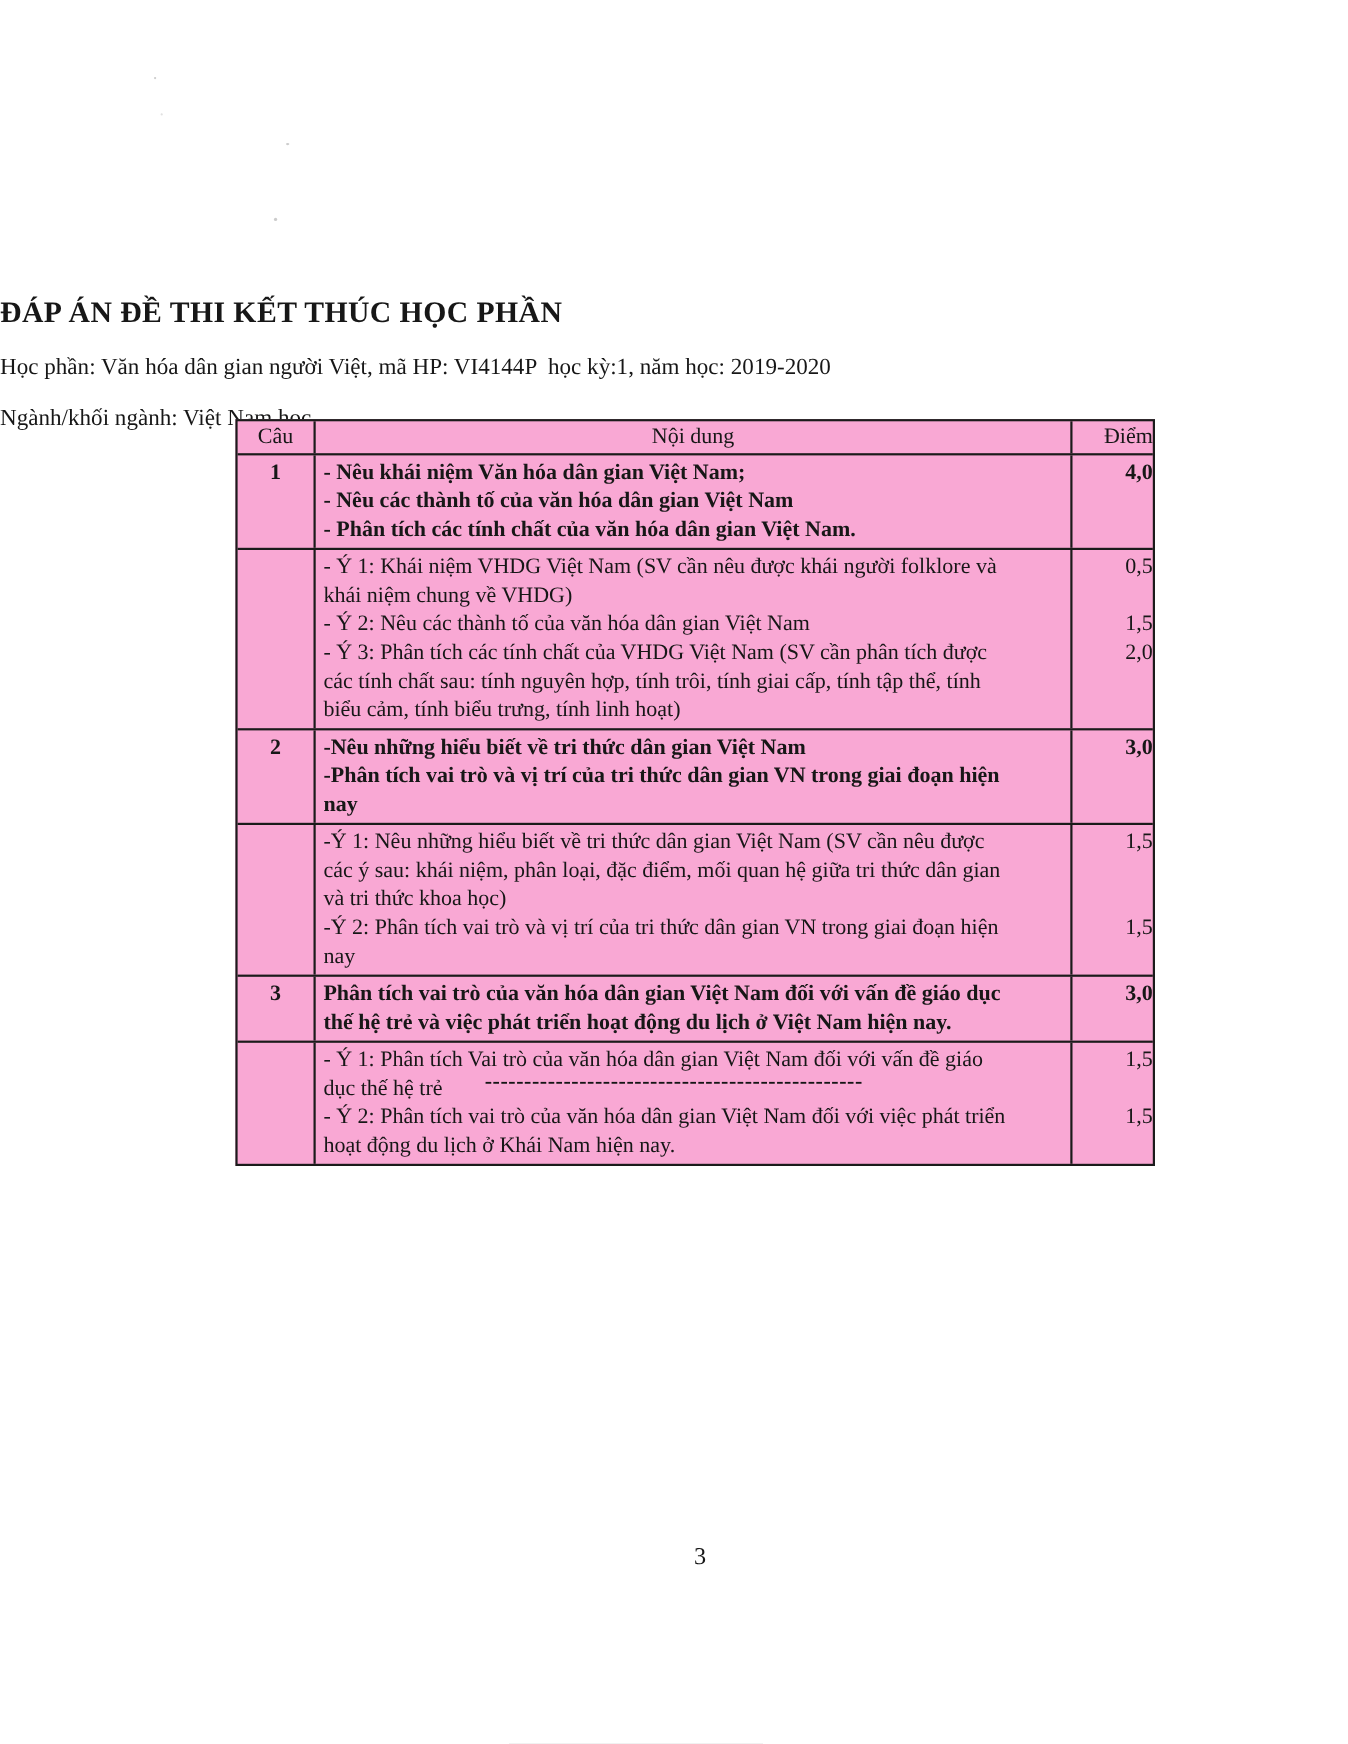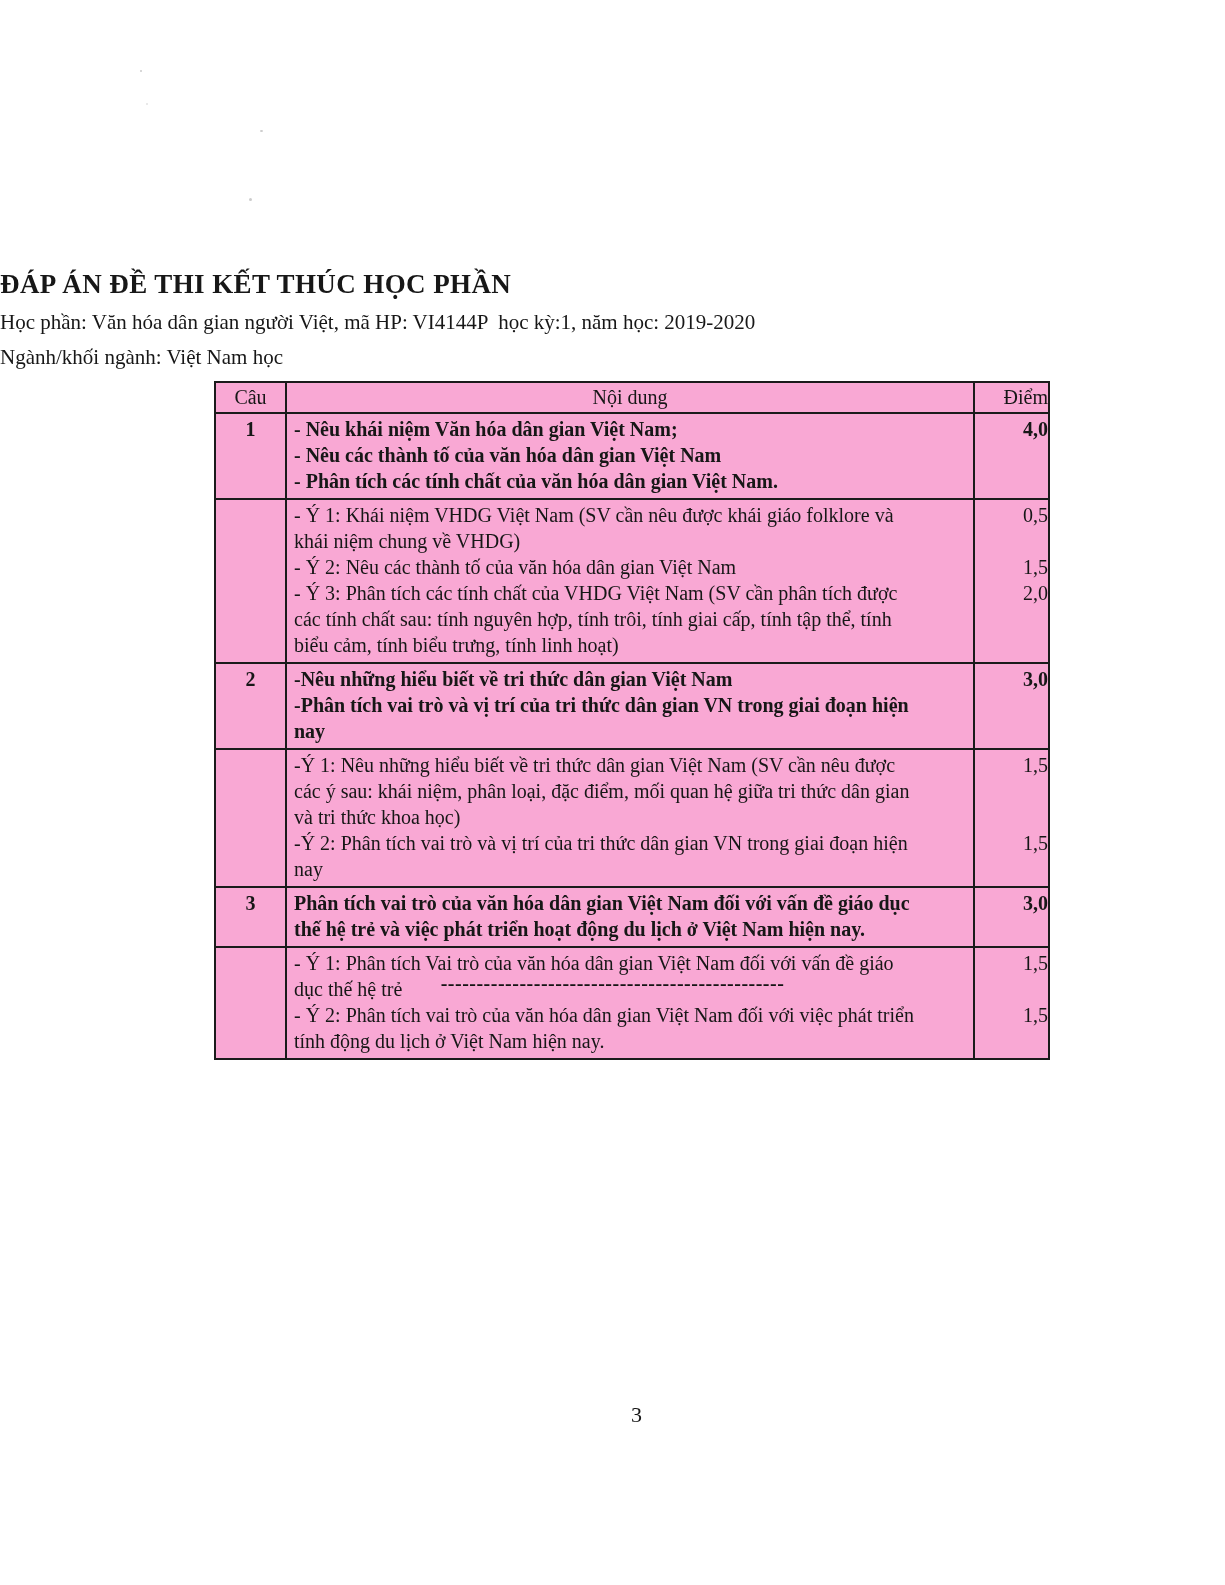--- a/index.html
+++ b/index.html
@@ -36,21 +36,21 @@
     width: 100%;
     text-align: left;
   }
   .doc-title {
     font-size: 27px;
     font-weight: bold;
     letter-spacing: 0.4px;
   }
   .doc-sub {
     font-size: 21px;
-    margin-top: 10px;
+    margin-top: 21px;
     white-space: pre;
   }
 
   .answer-table {
     position: absolute;
     top: 381px;
     left: 214px;
     width: 832px;
     border: 2px solid #1b1b1b;
     background: #f9a8d4;
@@ -152,21 +152,21 @@
           <div class="line">- Nêu khái niệm Văn hóa dân gian Việt Nam;</div>
           <div class="line">- Nêu các thành tố của văn hóa dân gian Việt Nam</div>
           <div class="line">- Phân tích các tính chất của văn hóa dân gian Việt Nam.</div>
         </div>
         <div class="cell score">
           <div class="score-val" style="top: 2px;">4,0</div>
         </div>
       </div><div class="trow">
         <div class="cell cau"></div>
         <div class="cell content">
-          <div class="line">- Ý 1: Khái niệm VHDG Việt Nam (SV cần nêu được khái giáo folklore và</div>
+          <div class="line">- Ý 1: Khái niệm VHDG Việt Nam (SV cần nêu được khái người folklore và</div>
           <div class="line">khái niệm chung về VHDG)</div>
           <div class="line">- Ý 2: Nêu các thành tố của văn hóa dân gian Việt Nam</div>
           <div class="line"> - Ý 3: Phân tích các tính chất của VHDG Việt Nam (SV cần phân tích được</div>
           <div class="line">các tính chất sau: tính nguyên hợp, tính trôi, tính giai cấp, tính tập thể, tính</div>
           <div class="line">biểu cảm, tính biểu trưng, tính linh hoạt)</div>
         </div>
         <div class="cell score">
           <div class="score-val" style="top: 2px;">0,5</div>
           <div class="score-val" style="top: 54px;">1,5</div>
           <div class="score-val" style="top: 80px;">2,0</div>
@@ -202,21 +202,21 @@
         </div>
         <div class="cell score">
           <div class="score-val" style="top: 2px;">3,0</div>
         </div>
       </div><div class="trow">
         <div class="cell cau"></div>
         <div class="cell content">
           <div class="line">- Ý 1: Phân tích Vai trò của văn hóa dân gian Việt Nam đối với vấn đề giáo</div>
           <div class="line">dục thế hệ trẻ</div>
           <div class="line">- Ý 2: Phân tích vai trò của văn hóa dân gian Việt Nam đối với việc phát triển</div>
-          <div class="line">tính động du lịch ở Việt Nam hiện nay.</div>
+          <div class="line">hoạt động du lịch ở Khái Nam hiện nay.</div>
         </div>
         <div class="cell score">
           <div class="score-val" style="top: 2px;">1,5</div>
           <div class="score-val" style="top: 54px;">1,5</div>
         </div>
       </div><div style="display:contents"></div>
   </div>
 
   <div class="separator">------------------------------------------------</div>
 

